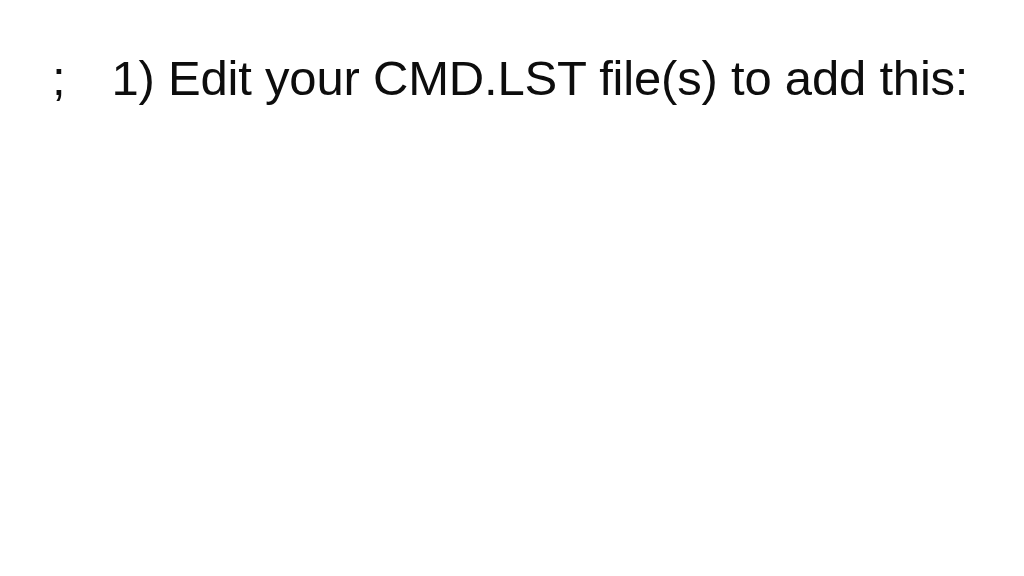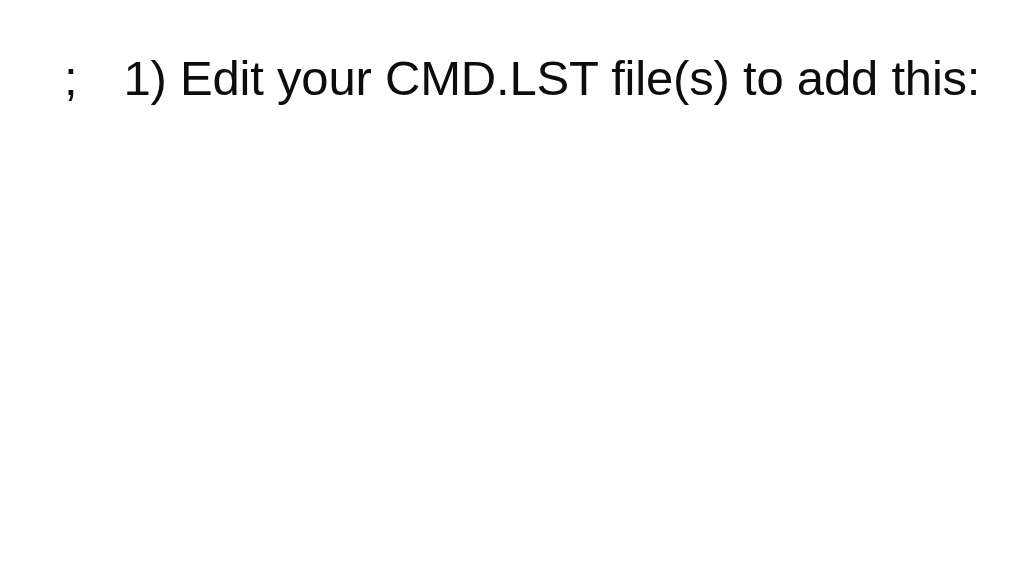--- a/index.html
+++ b/index.html
@@ -18,21 +18,21 @@
   .slide {
     position: relative;
     width: 1024px;
     height: 576px;
     background: #ffffff;
     box-sizing: border-box;
   }
 
   .content-placeholder {
     position: absolute;
-    left: 64px;
+    left: 52px;
     top: 48px;
     width: 900px;
     height: 470px;
   }
 
   .body-line {
     display: block;
     white-space: pre;
     font-family: "Liberation Sans", sans-serif;
     font-size: 49px;

